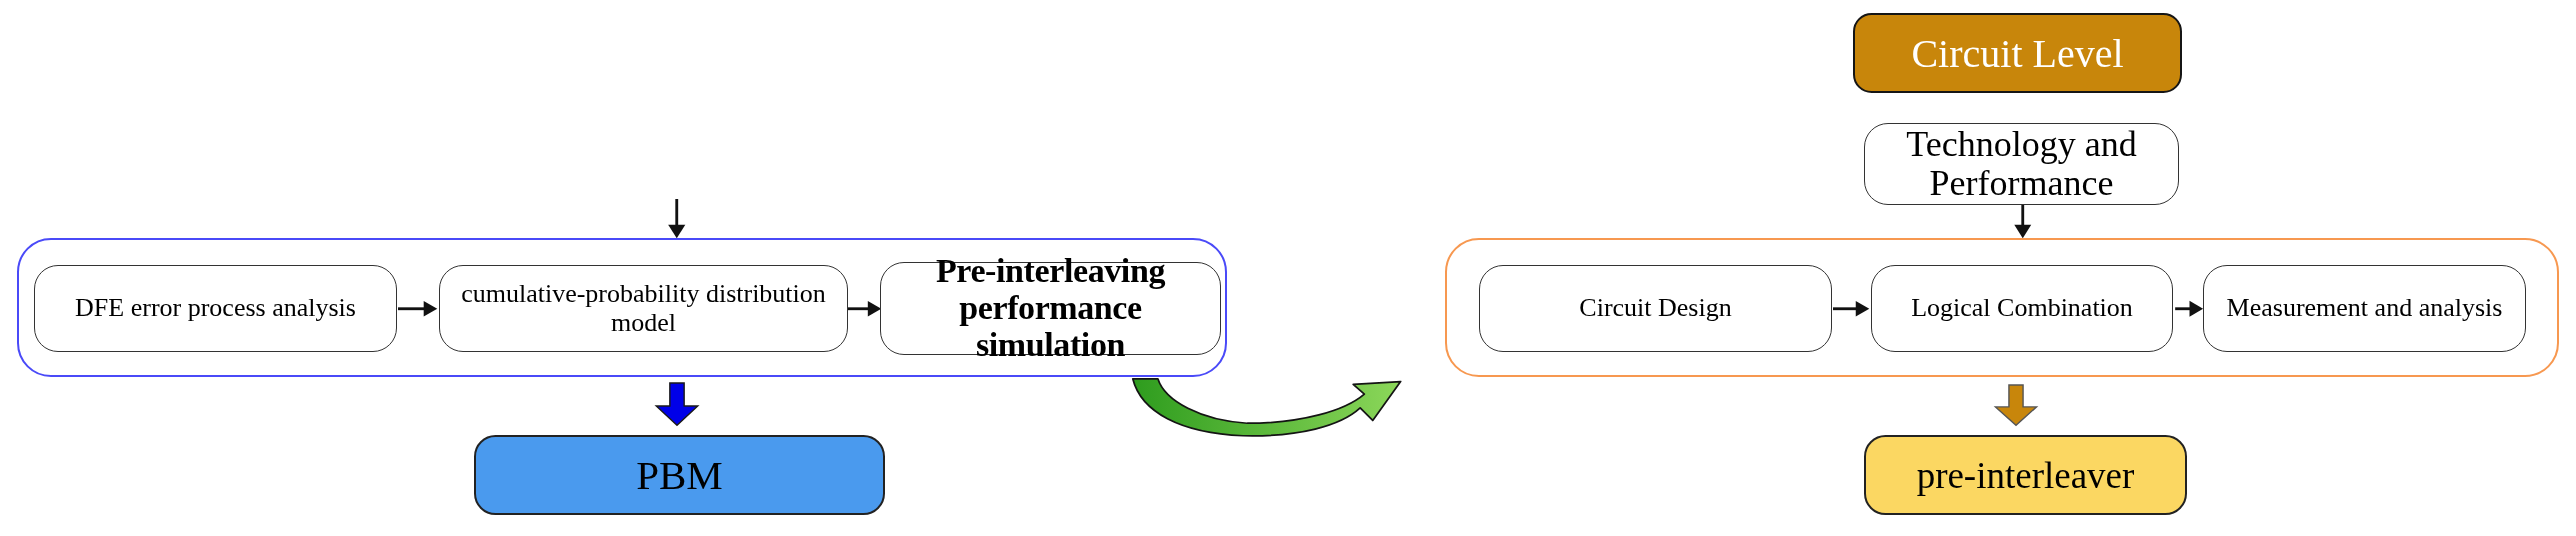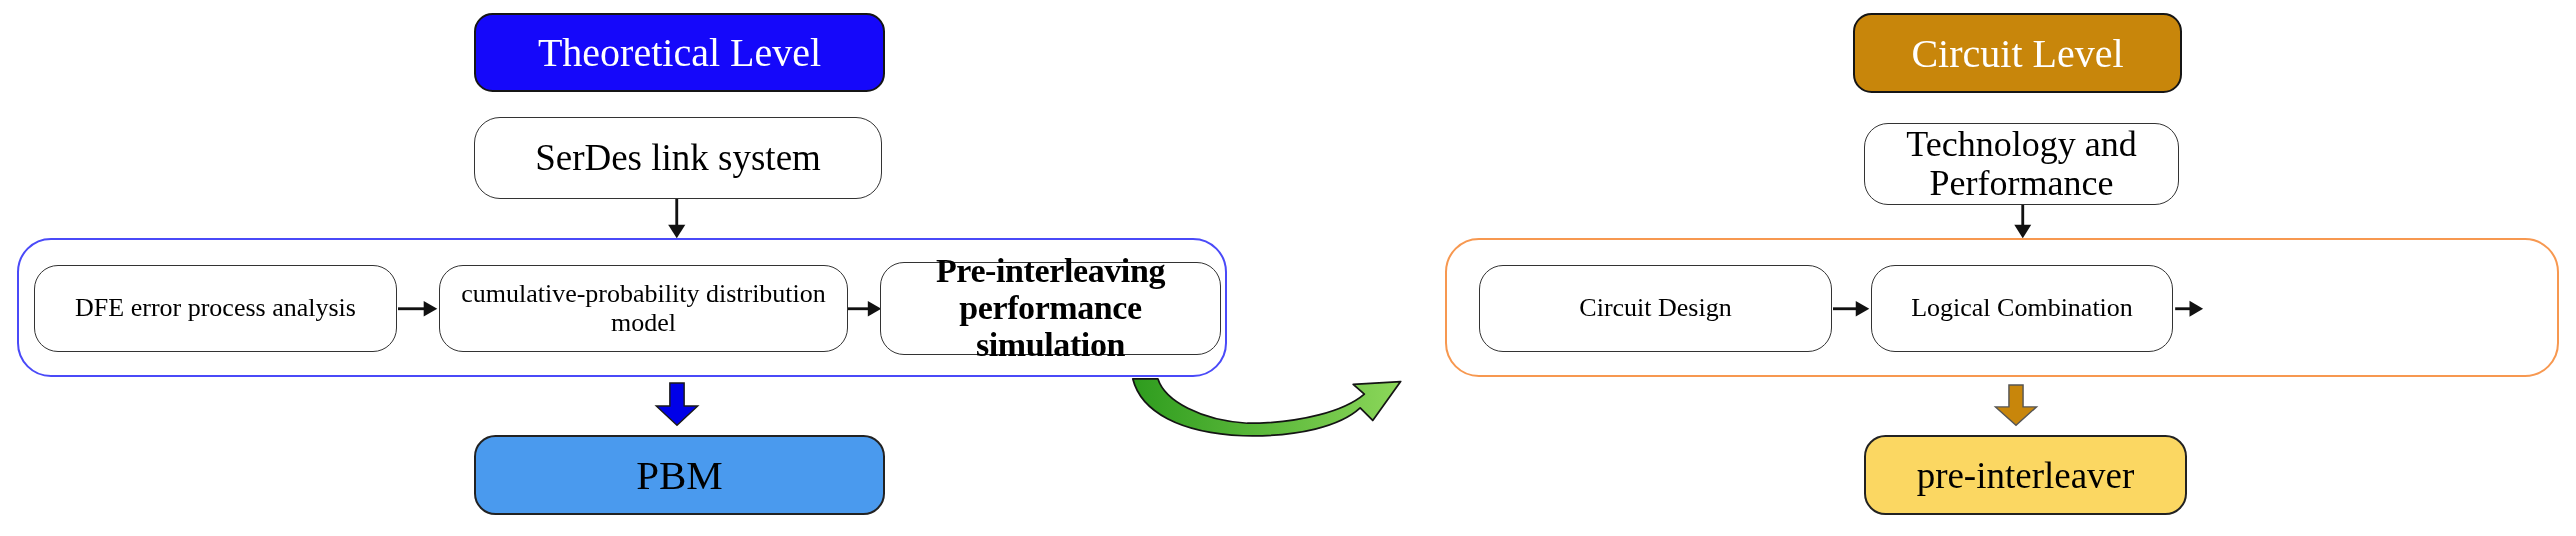--- a/index.html
+++ b/index.html
@@ -37,23 +37,21 @@
   .serdes{font-size:37px;border-radius:26px;}
   .tech{font-size:36px;}
   .step3{font-size:34px;letter-spacing:-0.4px;padding:1.4px 2.9px;font-weight:bold;}
   svg{display:block;overflow:visible;}
 </style>
 </head>
 <body>
 
 <div id="canvas">
 
-  <div class="abs hdr blue" style="left:474px;top:13px;width:411px;height:79px;">Theoretical Level</div>
 
-  <div class="abs node serdes" style="left:474px;top:117px;width:408px;height:82px;">SerDes link system</div>
 
   <svg class="abs" style="left:666px;top:199px;" width="21.5" height="40" viewBox="0 0 30 56">
     <line x1="15" y1="0" x2="15" y2="38" stroke="#111" stroke-width="4"></line>
     <polygon points="3,36 27,36 15,55" fill="#111"></polygon>
   </svg>
 
   <div class="abs group blue" style="left:16.5px;top:238px;width:1210px;height:139px;"></div>
 
   <div class="abs node" style="left:34px;top:265px;width:363px;height:87px;">DFE error process analysis</div>
 
@@ -114,20 +112,21 @@
     <polygon points="32,4 32,26 51,15" fill="#111"></polygon>
   </svg>
 
   <div class="abs node" style="left:1871px;top:265px;width:302px;height:87px;text-align:right;">Logical Combination</div>
 
   <svg class="abs" style="left:2175px;top:298px;" width="29" height="21.5" viewBox="0 0 40 30">
     <line x1="0" y1="15" x2="22" y2="15" stroke="#111" stroke-width="4"></line>
     <polygon points="20,4 20,26 39,15" fill="#111"></polygon>
   </svg>
 
+  <div class="abs node" style="left:2203px;top:265px;width:323px;height:87px;">Measurement and analysis</div>
 
   <svg class="abs" style="left:1991px;top:385px;" width="50" height="41" viewBox="0 0 70 58">
     <polygon points="25,0 45,0 45,31 64,31 35,57 6,31 25,31" fill="var(--block-arrow-gold,#C8860B)" stroke="#555" stroke-width="2"></polygon>
   </svg>
 
   <div class="abs outbox pi" style="left:1864px;top:435px;width:323px;height:80px;">pre-interleaver</div>
 
 </div>
 
 

